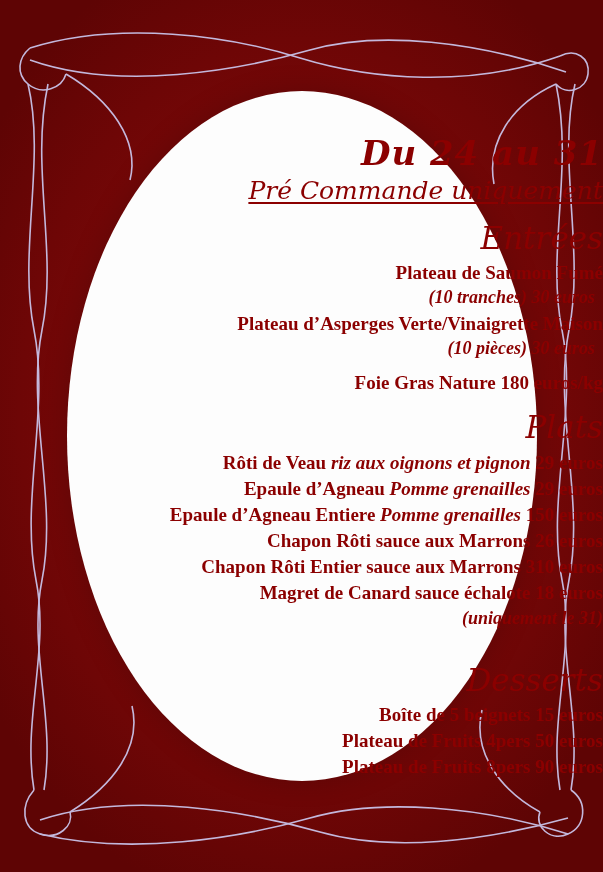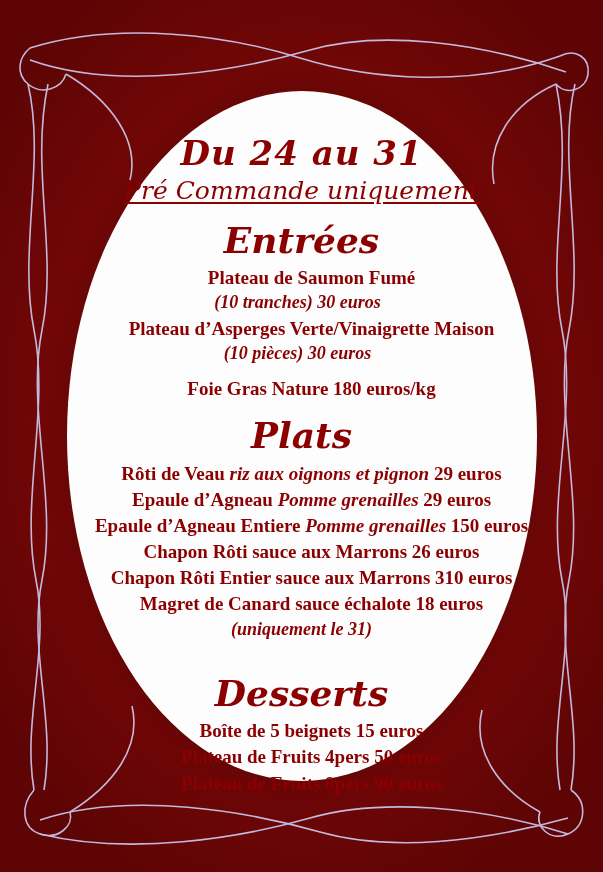--- a/index.html
+++ b/index.html
@@ -45,21 +45,21 @@
     height: 872px;
     pointer-events: none;
   }
 
   .content {
     position: absolute;
     left: 0;
     top: 0;
     width: 603px;
     height: 872px;
-    text-align: center;
+    text-align: right;
     color: #8B0000;
   }
 
   .title-main {
     font-family: "DejaVu Serif", serif;
     font-style: italic;
     font-weight: bold;
     font-size: 34px;
     letter-spacing: 1px;
     margin: 0;
@@ -73,22 +73,22 @@
     font-size: 25px;
     margin: 4px 0 0 0;
     color: #8B0000;
     text-decoration: underline;
     text-underline-offset: 3px;
   }
 
   .section-head {
     font-family: "DejaVu Serif", serif;
     font-style: italic;
-    font-weight: bold;
-    font-size: 36px;
+    font-weight: normal;
+    font-size: 31px;
     color: #8B0000;
     margin: 16px 0 6px 0;
     line-height: 1.1;
   }
   .section-head.plats { }
   .section-head.desserts { margin-top: 34px; }
 
   .item {
     font-family: "Liberation Serif", serif;
     font-size: 19px;

